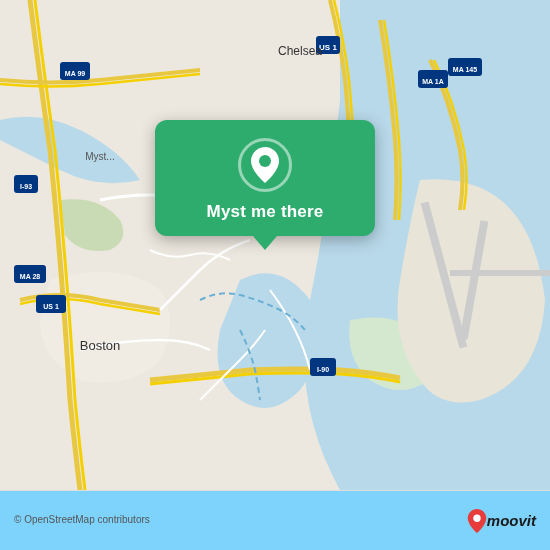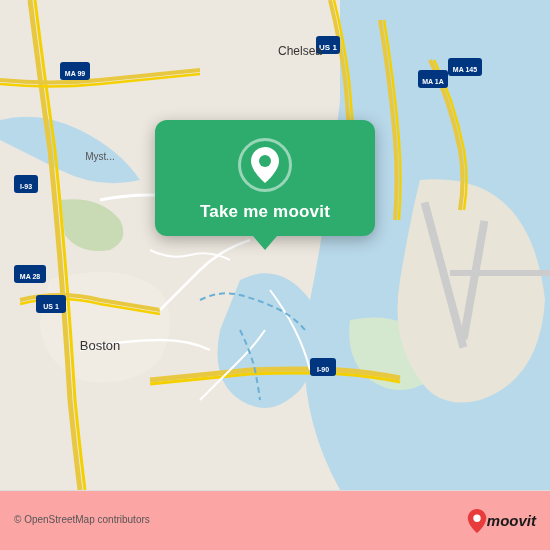--- a/index.html
+++ b/index.html
@@ -71,21 +71,21 @@
       color: #fff;
       font-size: 17px;
       font-weight: 600;
       letter-spacing: 0.2px;
     }
 
     
     #bottom-bar {
       width: 550px;
       height: 60px;
-      background: #fca5a5;
+      background: #7dd3fc;
       display: flex;
       align-items: center;
       padding: 0 14px;
       border-top: 1px solid #ddd;
       position: relative;
     }
 
     #osm-attribution {
       font-size: 10px;
       color: #555;
@@ -207,21 +207,21 @@
   </svg>
 
   <div id="popup-card">
     <div id="pin-icon-wrapper">
 
       <svg width="30" height="36" viewBox="0 0 30 36" fill="none" xmlns="http://www.w3.org/2000/svg">
         <path d="M15 0C7.27 0 1 6.27 1 14C1 24.5 15 36 15 36C15 36 29 24.5 29 14C29 6.27 22.73 0 15 0Z" fill="white"></path>
         <circle cx="15" cy="14" r="6" fill="#2eac6d"></circle>
       </svg>
     </div>
-    <span id="popup-label">Take me moovit</span>
+    <span id="popup-label">Myst me there</span>
   </div>
 </div>
 
 <div id="bottom-bar">
   <div id="bottom-info">
     <div id="osm-attribution">© OpenStreetMap contributors</div>
   </div>
   <div id="moovit-logo">
 
     <svg id="moovit-pin" viewBox="0 0 20 26" xmlns="http://www.w3.org/2000/svg">

